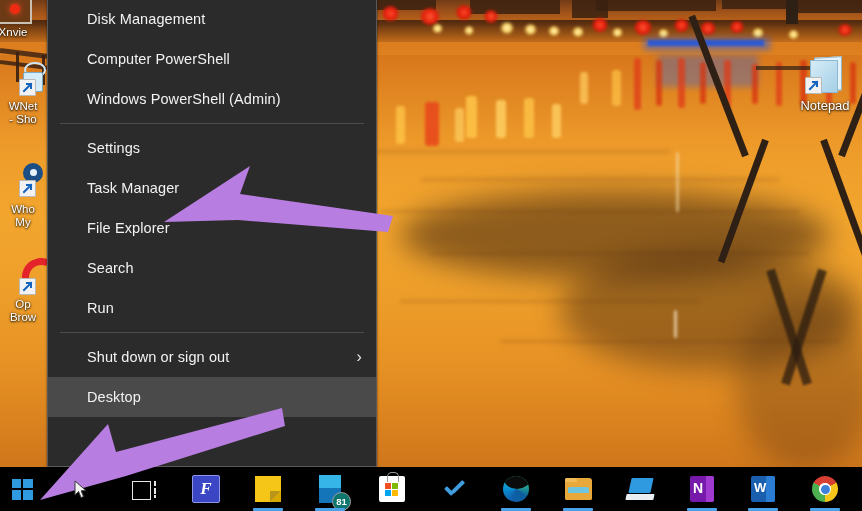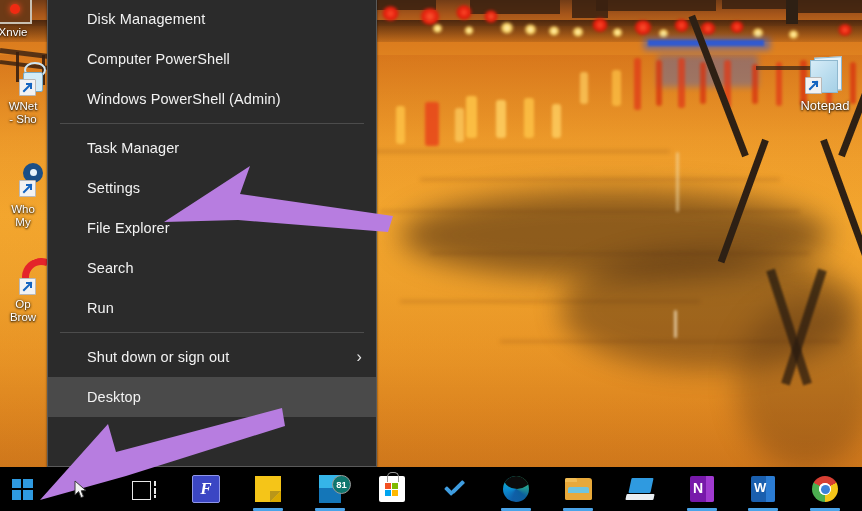--- a/index.html
+++ b/index.html
@@ -96,21 +96,21 @@
   .mi.sel{background:#4a4a4a;}
   .mi .chev{margin-left:auto;font-size:16px;color:#e6e6e6;line-height:1;}
   .sep{height:1px;background:#4c4c4c;margin:4px 12px 4px 12px;}
 
   
   #taskbar{position:absolute;left:0;bottom:0;width:862px;height:44px;background:#000;}
   .tb-item{position:absolute;bottom:0;width:44px;height:44px;
     display:flex;align-items:center;justify-content:center;}
   .tb-run::after{content:"";position:absolute;bottom:0;left:7px;width:30px;height:3px;
     background:#4aa3e8;border-radius:1px;}
-  .badge{position:absolute;right:1px;bottom:17px;width:17px;height:17px;border-radius:50%;
+  .badge{position:absolute;right:1px;bottom:0;width:17px;height:17px;border-radius:50%;
     background:#0f766e;border:1px solid #9a9a9a;color:#fff;font-size:9.5px;
     display:flex;align-items:center;justify-content:center;font-weight:bold;}
 
   
   .winlogo{width:21px;height:21px;display:grid;grid-template-columns:1fr 1fr;
     grid-template-rows:1fr 1fr;gap:2.2px;}
   .winlogo i{background:#2f9ae0;display:block;}
   .taskview{width:24px;height:17px;position:relative;}
   .tv-box{position:absolute;left:0;top:0;width:17px;height:17px;border:1.6px solid #e8e8e8;}
   .tv-d1{position:absolute;right:0;top:0;width:1.6px;height:5px;background:#e8e8e8;}
@@ -340,24 +340,24 @@
     <div class="mi">
       <span>Computer PowerShell</span>
     </div>
     <div class="mi">
       <span>Windows PowerShell (Admin)</span>
     </div>
 
     <div class="sep"></div>
 
     <div class="mi">
+      <span>Settings</span>
+    </div>
+    <div class="mi">
       <span>Task Manager</span>
-    </div>
-    <div class="mi">
-      <span>Settings</span>
     </div>
     <div class="mi">
       <span>File Explorer</span>
     </div>
     <div class="mi">
       <span>Search</span>
     </div>
     <div class="mi">
       <span>Run</span>
     </div>

